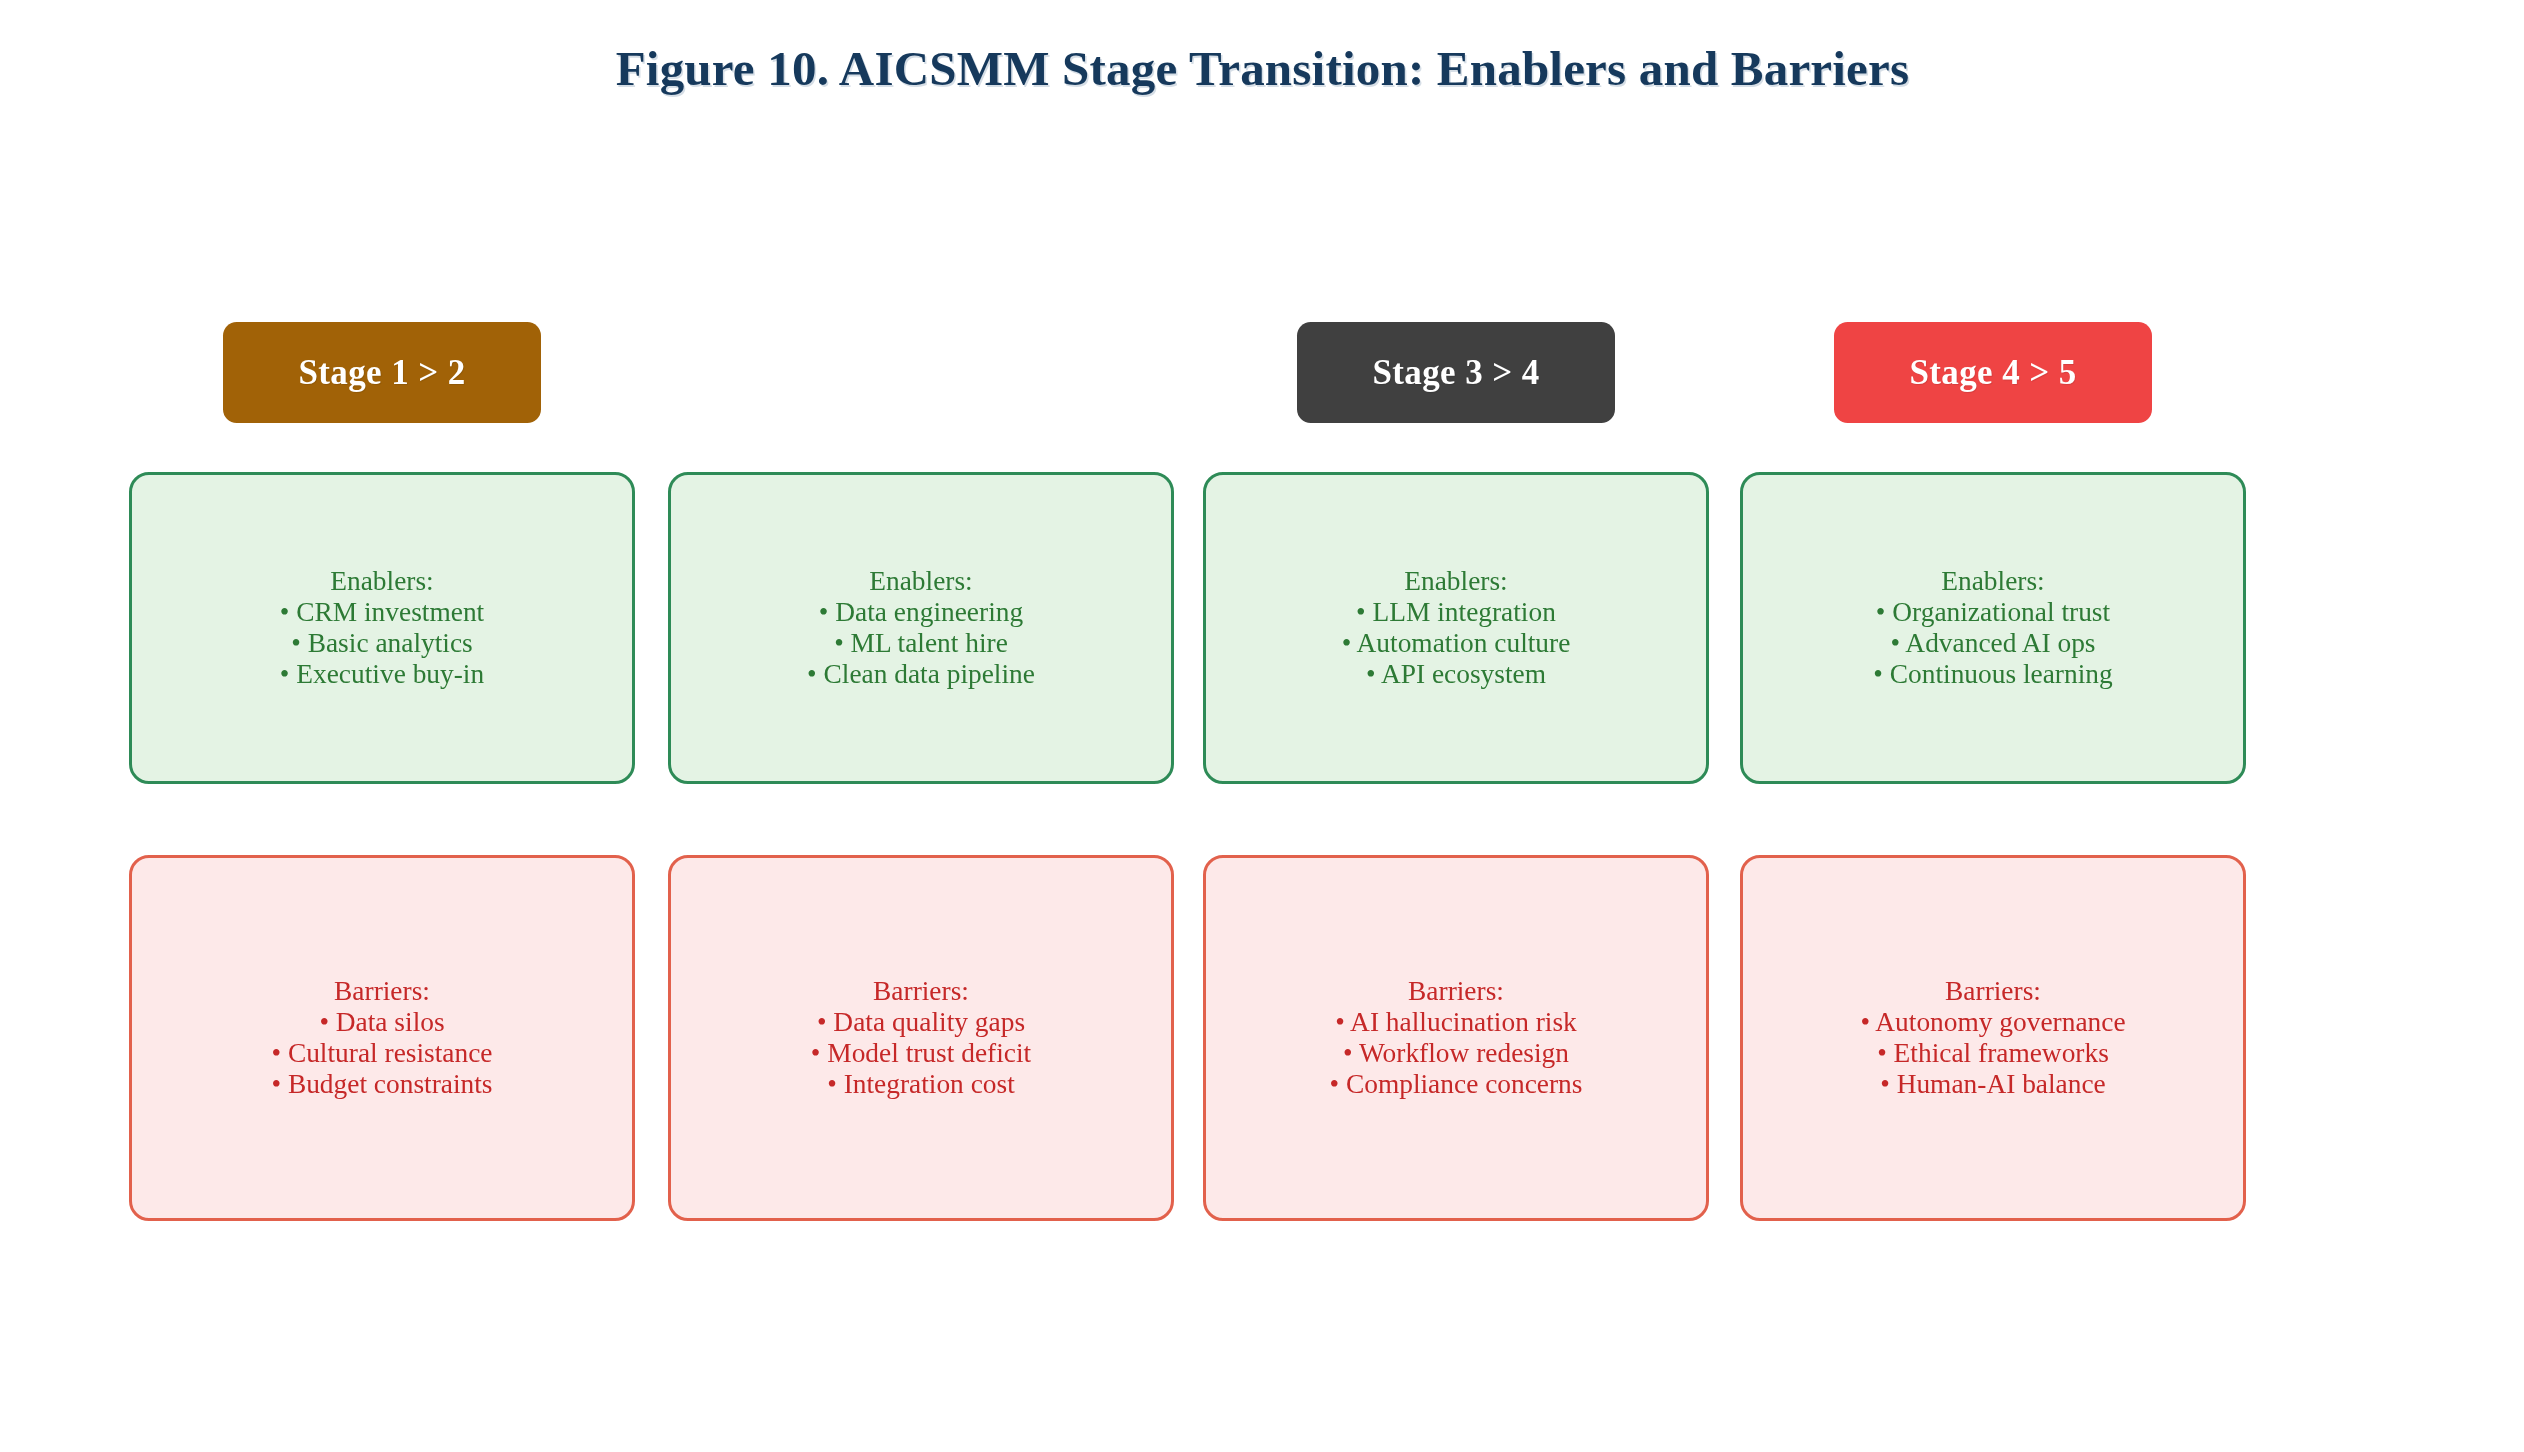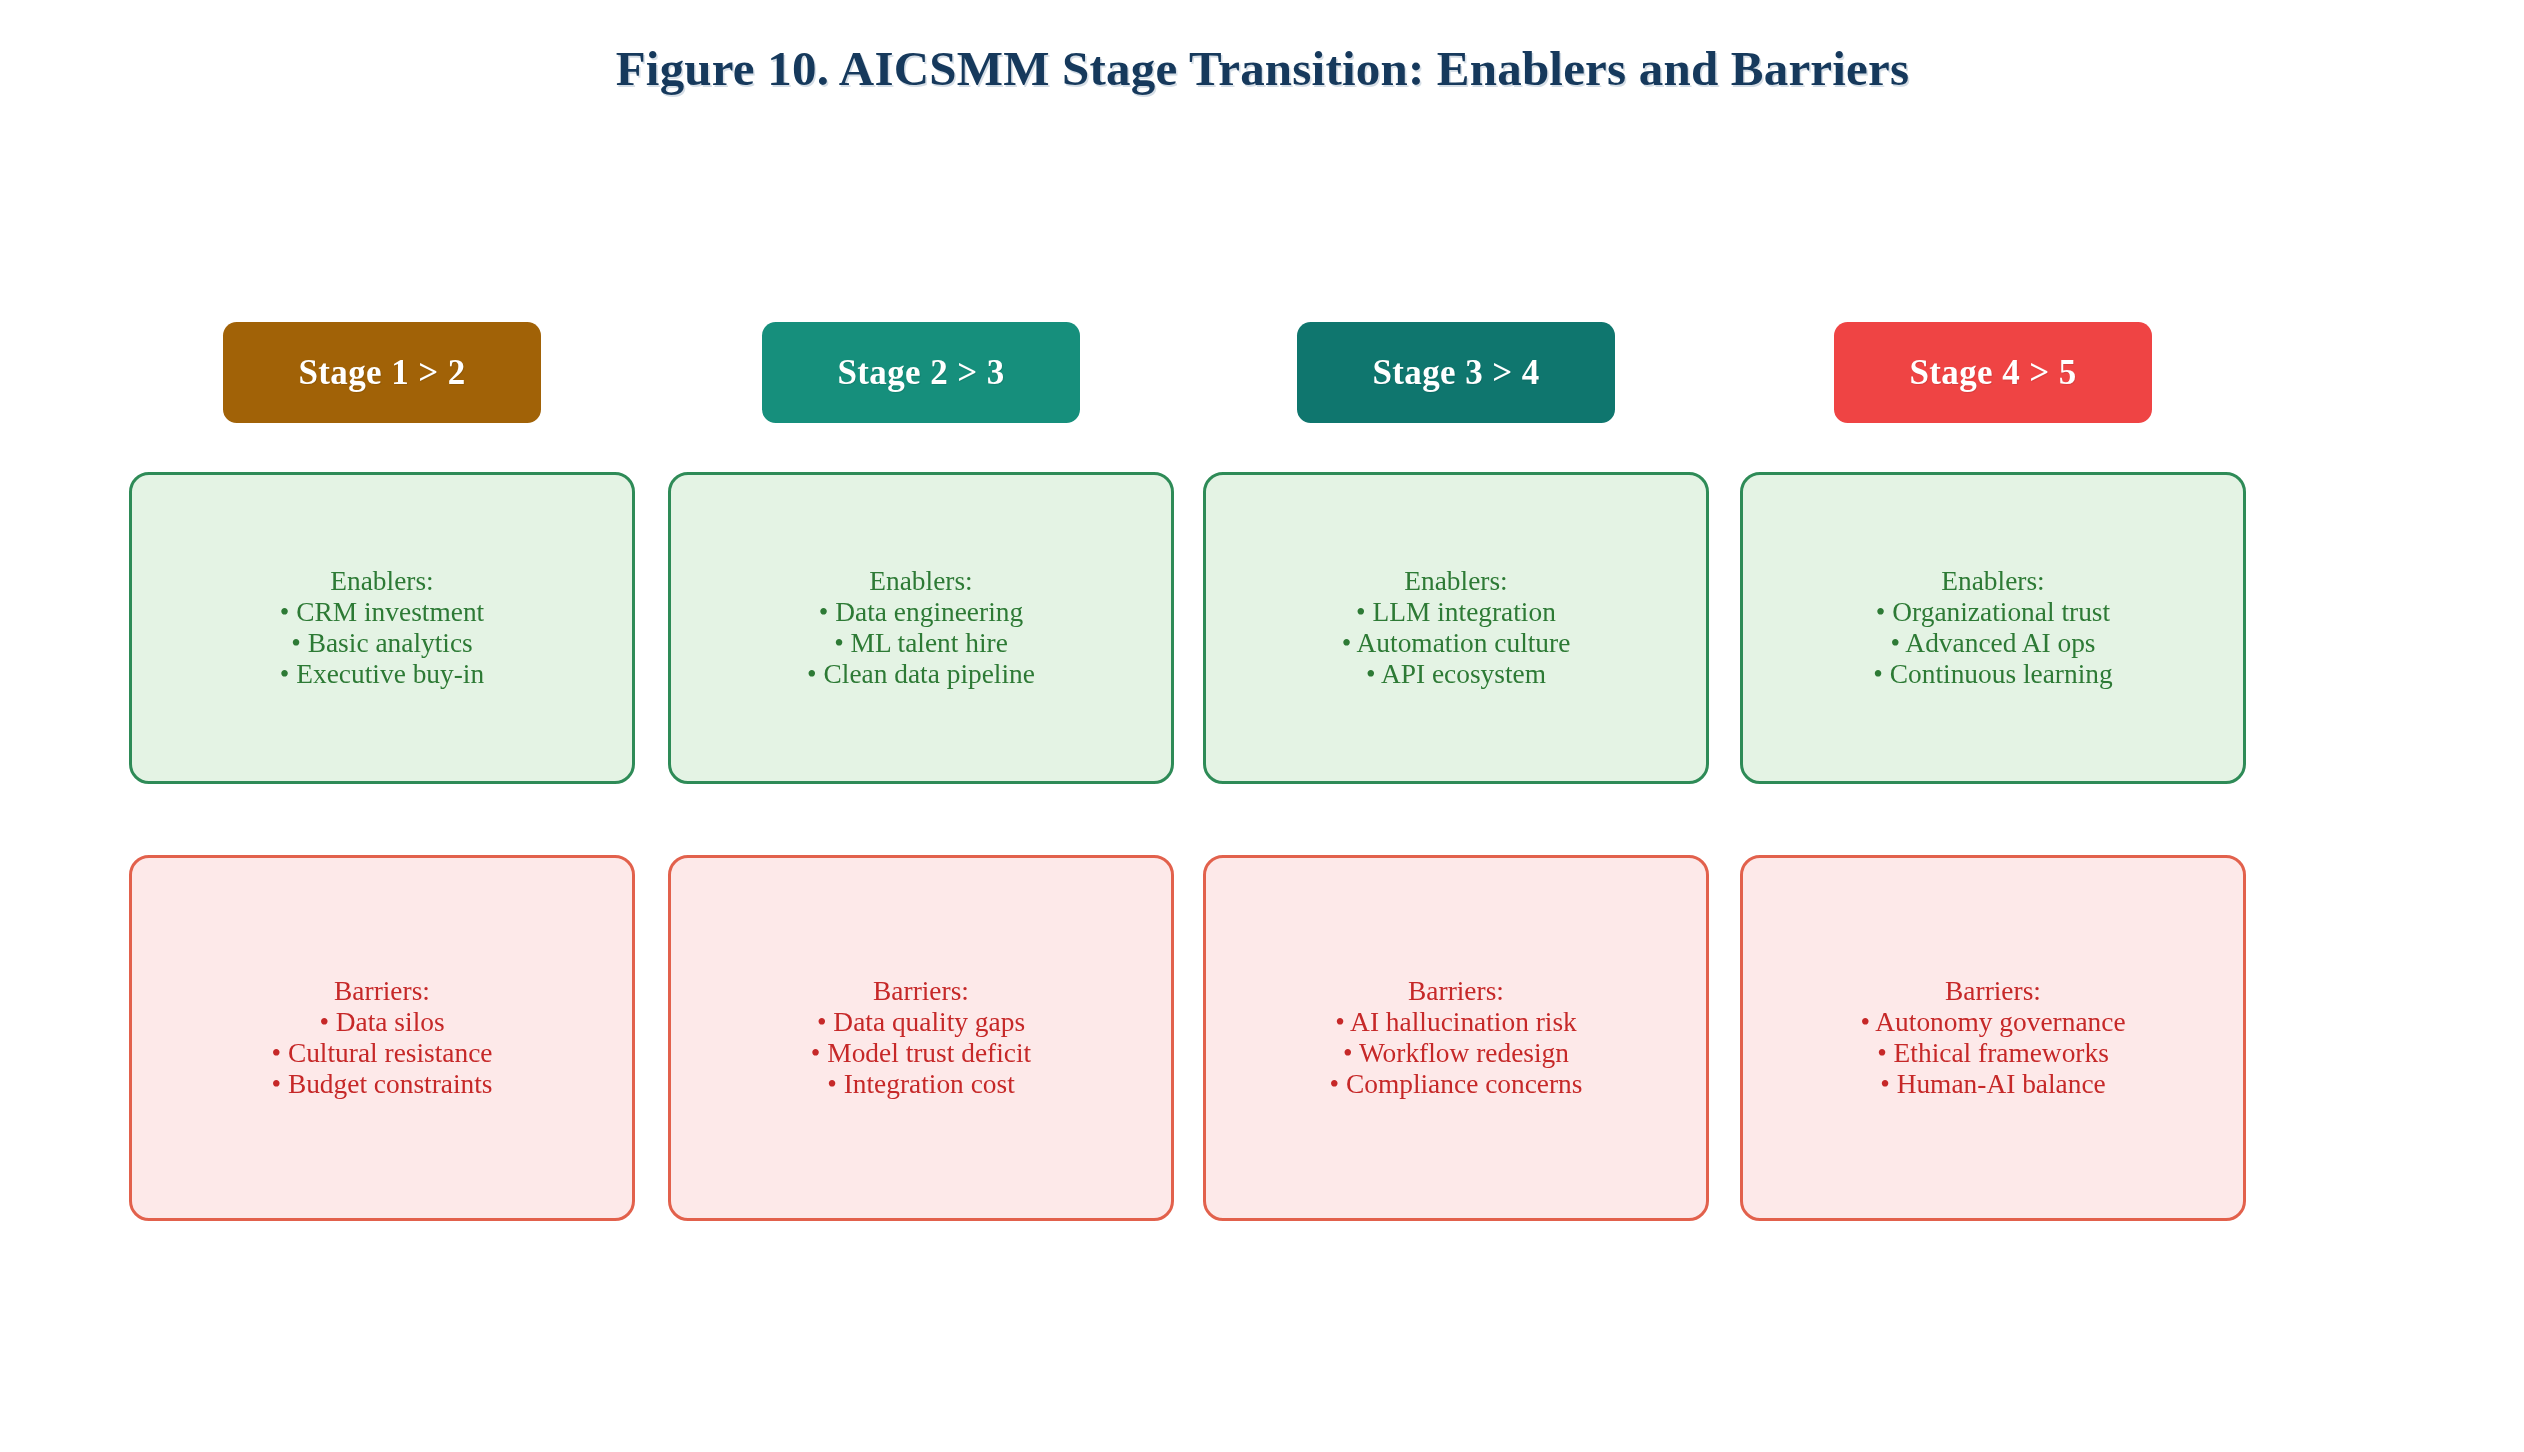--- a/index.html
+++ b/index.html
@@ -138,39 +138,36 @@
       </div>
       <div class="content-card card-barriers" style="background: rgb(253, 233, 233); border-color: rgb(226, 97, 76);">
         <span class="card-text" style="color: rgb(198, 40, 40);">Barriers:
 • Data silos
 • Cultural resistance
 • Budget constraints</span>
       </div>
     </div>
 
     <div class="column c1">
-      <div class="stage-header" style="background-color: rgb(22, 143, 124);">
-        <span class="stage-header-label">Stage 2 &gt; 3</span>
-      </div>
       <div class="content-card card-enablers" style="background: rgb(228, 243, 228); border-color: rgb(46, 139, 87);">
         <span class="card-text" style="color: rgb(45, 122, 53);">Enablers:
 • Data engineering
 • ML talent hire
 • Clean data pipeline</span>
       </div>
       <div class="content-card card-barriers" style="background: rgb(253, 233, 233); border-color: rgb(226, 97, 76);">
         <span class="card-text" style="color: rgb(198, 40, 40);">Barriers:
 • Data quality gaps
 • Model trust deficit
 • Integration cost</span>
       </div>
     </div>
 
     <div class="column c2">
-      <div class="stage-header" style="background-color: #0f766e;">
+      <div class="stage-header" style="background-color: #404040;">
         <span class="stage-header-label">Stage 3 &gt; 4</span>
       </div>
       <div class="content-card card-enablers" style="background: rgb(228, 243, 228); border-color: rgb(46, 139, 87);">
         <span class="card-text" style="color: rgb(45, 122, 53);">Enablers:
 • LLM integration
 • Automation culture
 • API ecosystem</span>
       </div>
       <div class="content-card card-barriers" style="background: rgb(253, 233, 233); border-color: rgb(226, 97, 76);">
         <span class="card-text" style="color: rgb(198, 40, 40);">Barriers:

